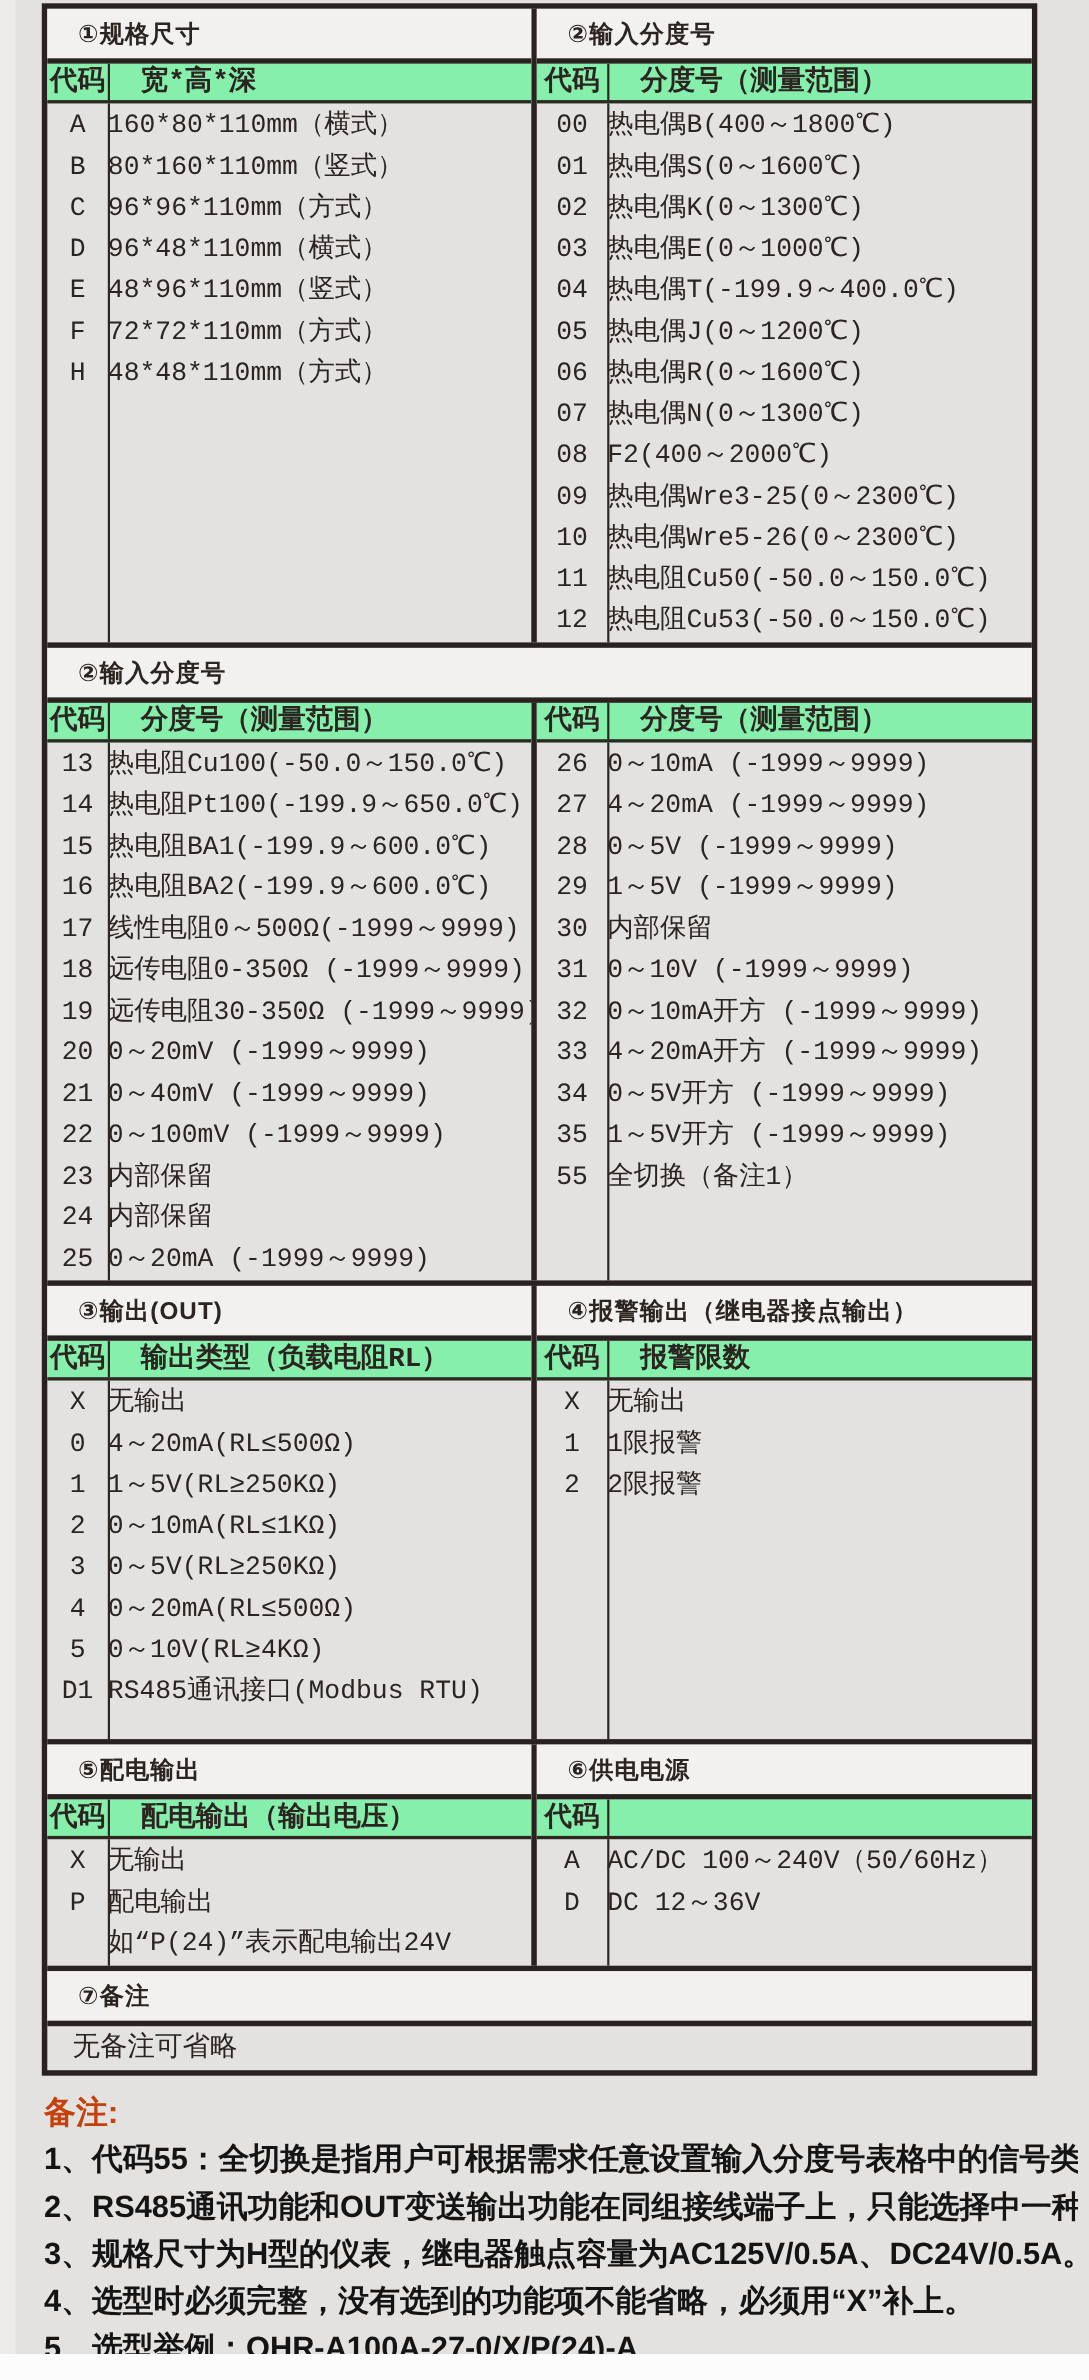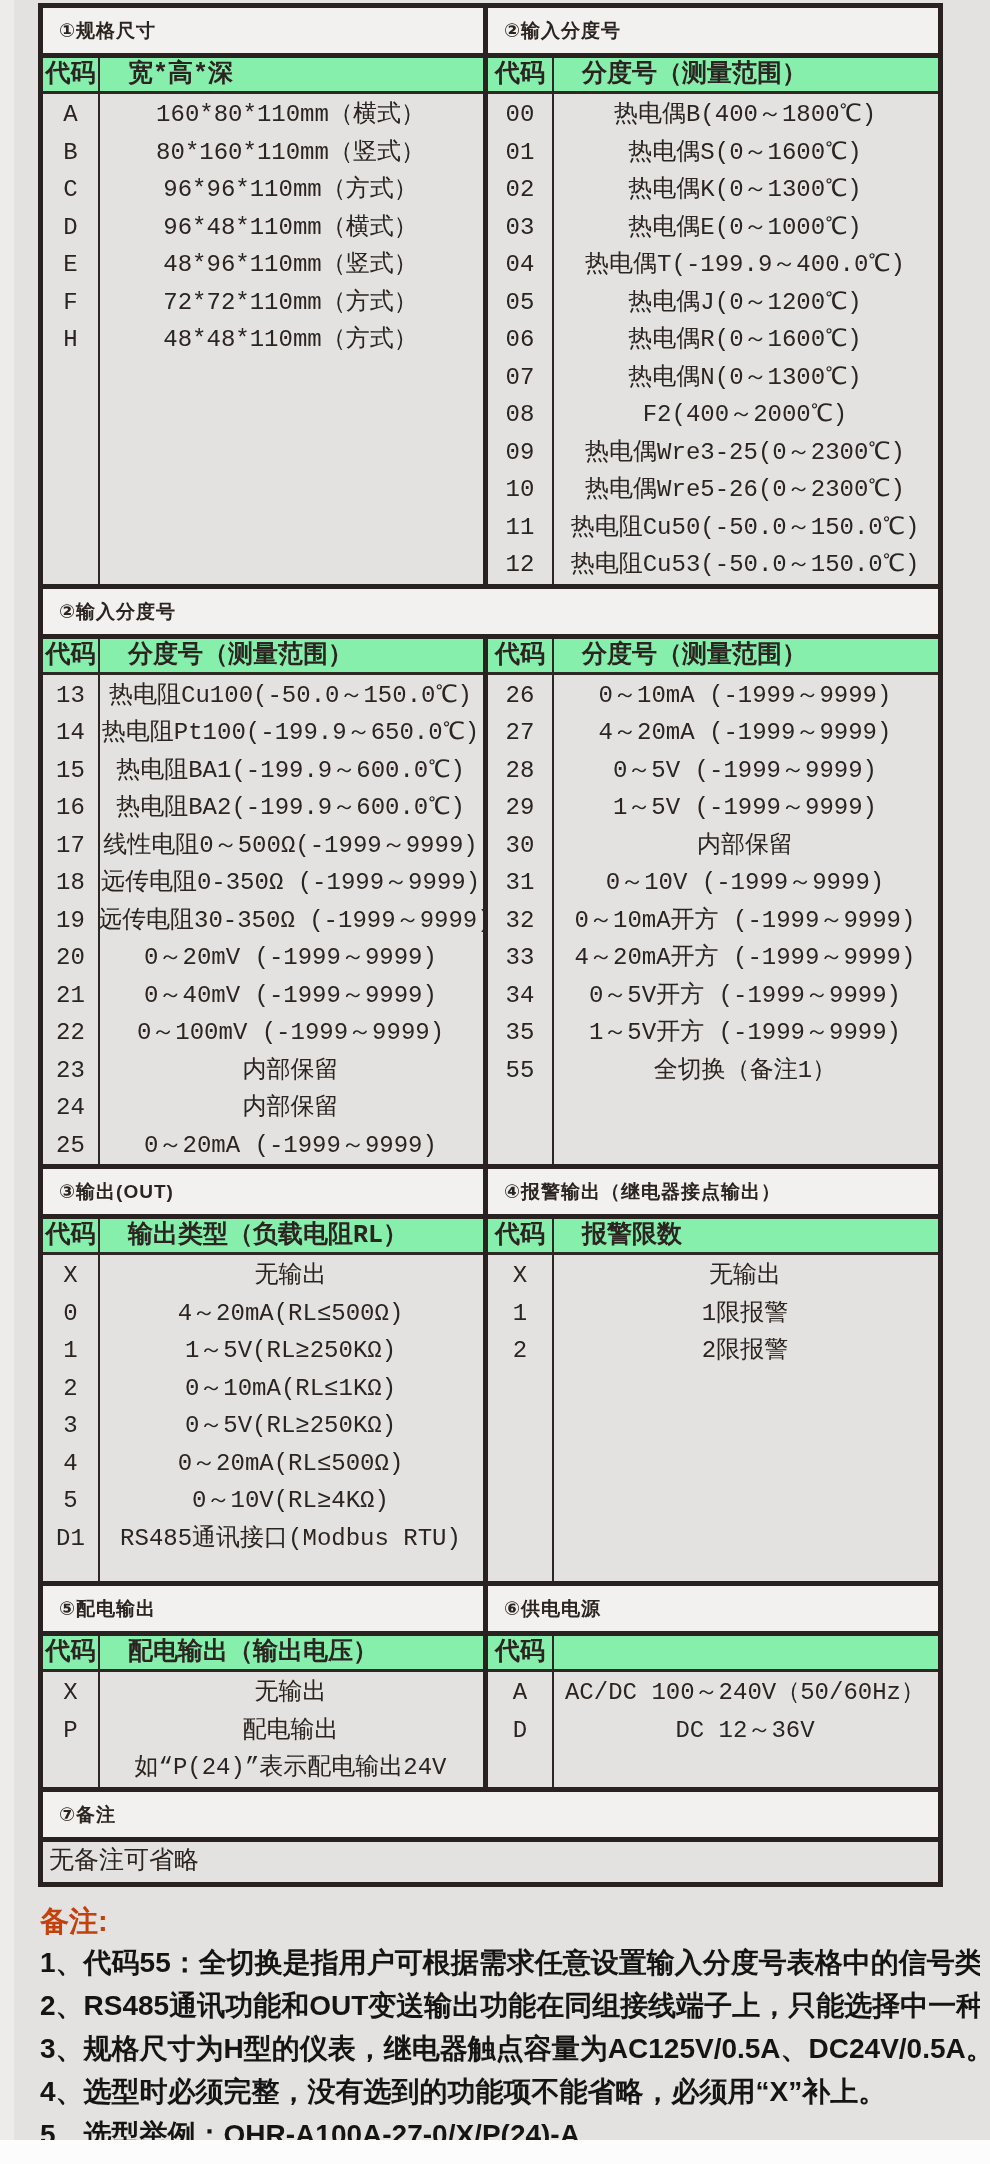--- a/index.html
+++ b/index.html
@@ -22,24 +22,24 @@
     background:#e4e2e0;
   }
   .srow{display:flex;align-items:stretch;}
   .sep-top{border-top:5px solid #292221;}
   .panel{display:flex;flex-direction:column;}
   .panel-l{width:440px;border-right:5px solid #292221;flex:none;}
   .panel-r{width:450px;flex:none;}
 
   .hd{
     height:45px;line-height:45px;
-    padding-left:16px;
+    padding-left:28px;
     background:#f2f1ef;
     border-bottom:5px solid #292221;
-    font-size:19px;font-weight:700;
+    font-size:22px;font-weight:700;
     letter-spacing:1px;
     white-space:nowrap;overflow:hidden;
   }
   .thead{
     display:flex;
     background:#86efac;
     border-bottom:3px solid #2e2724;
     height:33px;line-height:33px;
     font-size:25px;font-weight:600;
     font-family:"Liberation Mono","DejaVu Sans Mono",monospace;
@@ -53,31 +53,31 @@
   .cw55 .tcode{width:55px;}
   .cw55 .tbody::before{left:55px;}
   .cw64 .hcode{width:64px;}
   .cw64 .tcode{width:64px;}
   .cw64 .tbody::before{left:64px;}
 
   .trow{display:flex;height:37.5px;line-height:37.5px;
     font-size:24px;
     font-family:"Liberation Mono","DejaVu Sans Mono",monospace;}
   .tcode{flex:none;text-align:center;}
-  .tval{flex:1;white-space:nowrap;overflow:hidden;text-align:center;}
+  .tval{flex:1;white-space:nowrap;overflow:hidden;}
 
   .pad-btm{padding-bottom:24px;}
 
   .groups{display:flex;align-items:stretch;}
   .grp{display:flex;flex-direction:column;}
   .grp-l{width:440px;border-right:5px solid #292221;flex:none;}
   .grp-r{width:450px;flex:none;}
 
   .remark-row{
-    height:40px;line-height:40px;padding-left:6px;
+    height:40px;line-height:40px;padding-left:23px;
     font-size:25px;
     font-family:"Liberation Mono","DejaVu Sans Mono",monospace;
     white-space:nowrap;overflow:hidden;
   }
 
   .notes{margin:14px 0 0 40px;width:940px;}
   .notes-title{font-size:29px;font-weight:700;color:#c2410c;line-height:40px;}
   .note-line{font-size:28px;font-weight:700;color:#141414;line-height:43px;white-space:nowrap;overflow:hidden;}
 </style>
 </head>

